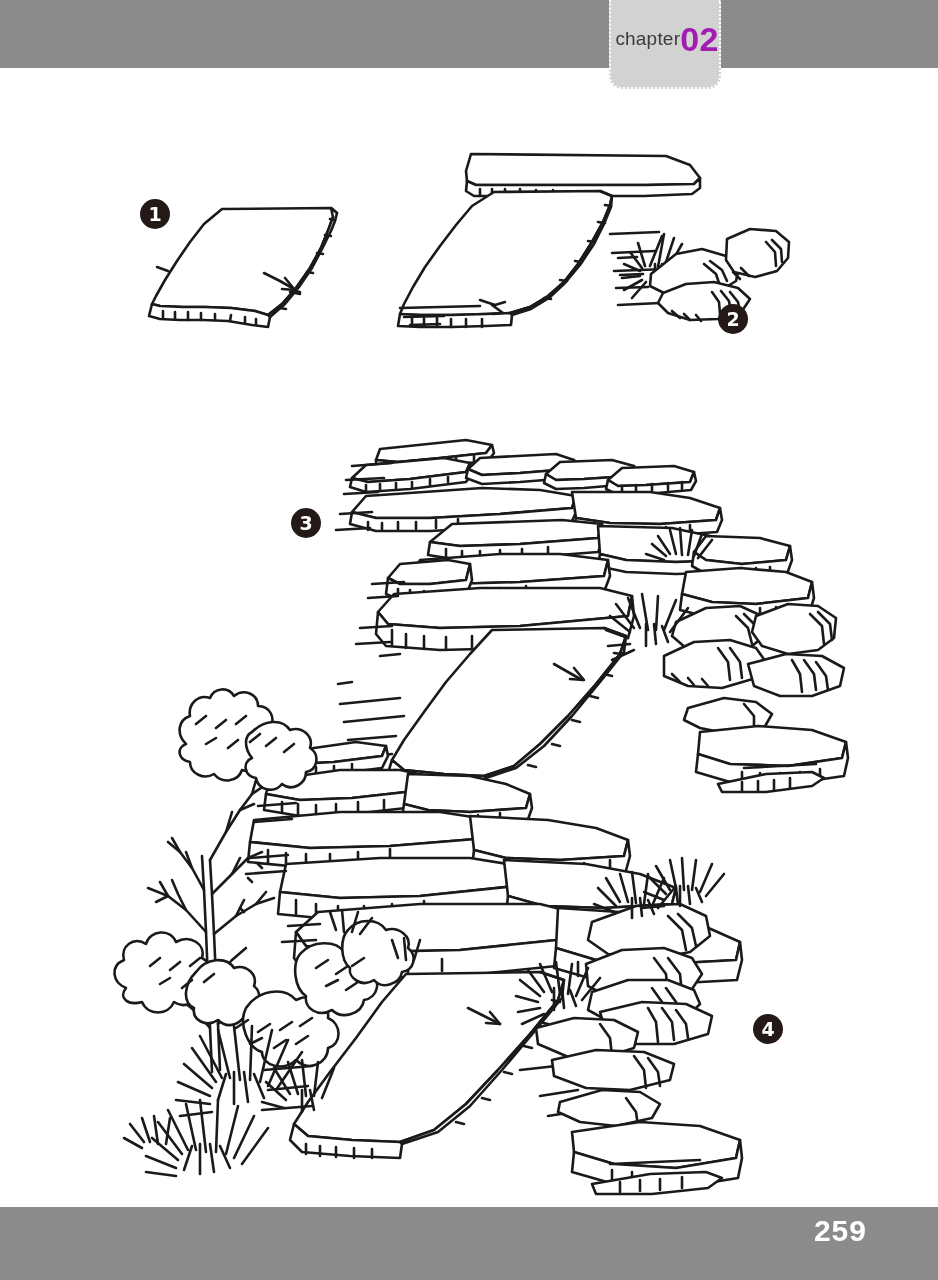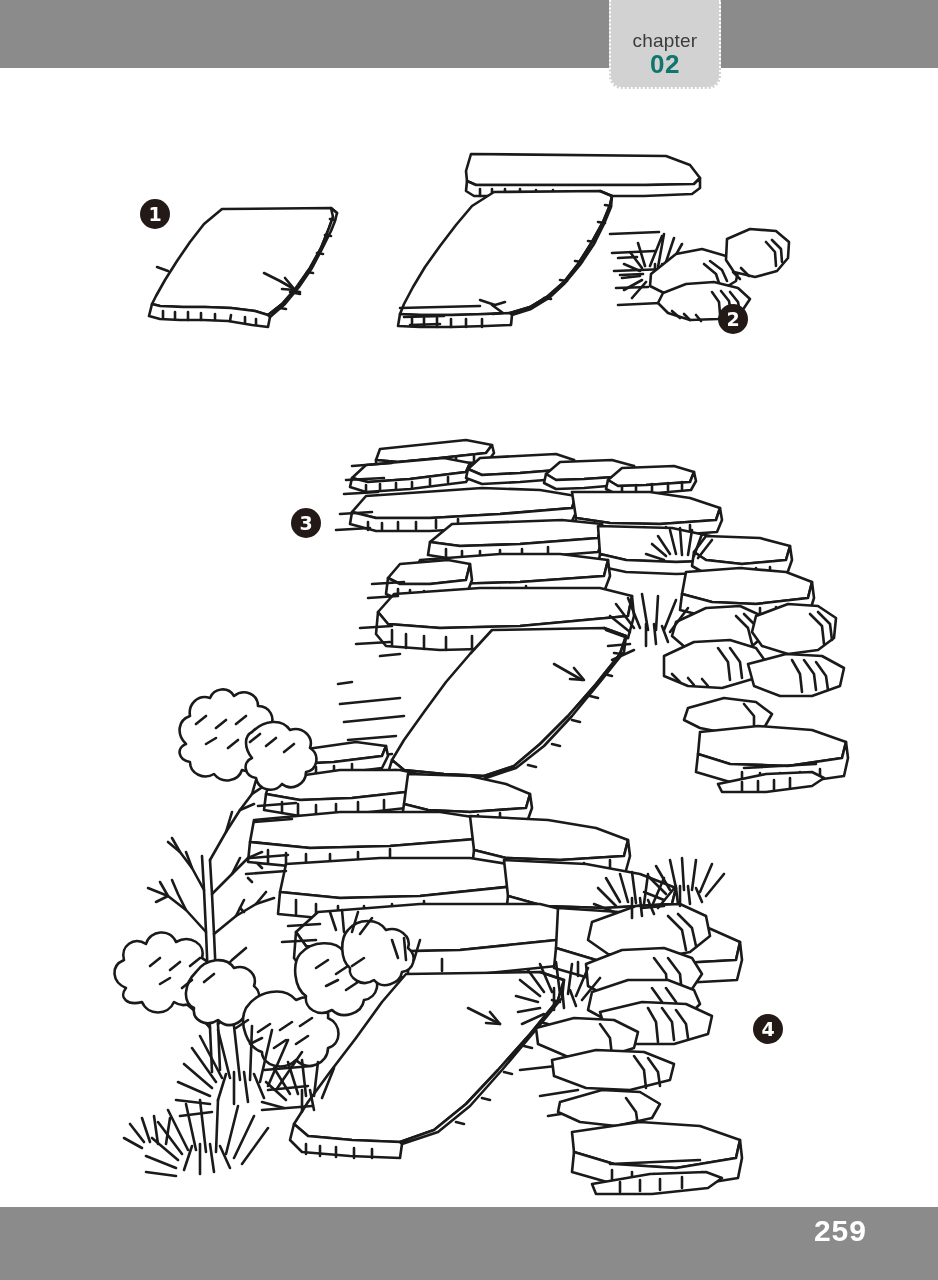--- a/index.html
+++ b/index.html
@@ -60,34 +60,33 @@
     top: 0px;
     width: 112px;
     height: 89px;
     background: #d2d2d2;
     border: 2px dotted #ffffff;
     border-top: none;
     border-bottom-left-radius: 13px;
     border-bottom-right-radius: 13px;
     box-sizing: border-box;
     display: flex;
-    flex-direction: column;
     align-items: center;
     justify-content: flex-end;
     padding-bottom: 9px;
   }
   #chapter-tab .tab-word {
     color: #3b3b3b;
     font-size: 19px;
     line-height: 20px;
     letter-spacing: 0.2px;
   }
   #chapter-tab .tab-num {
-    color: #0f766e;
-    font-size: 26px;
+    color: #a21caf;
+    font-size: 34px;
     font-weight: bold;
     line-height: 27px;
     letter-spacing: 0.5px;
   }
 
   
   #artboard {
     position: absolute;
     left: 0;
     top: 68px;

